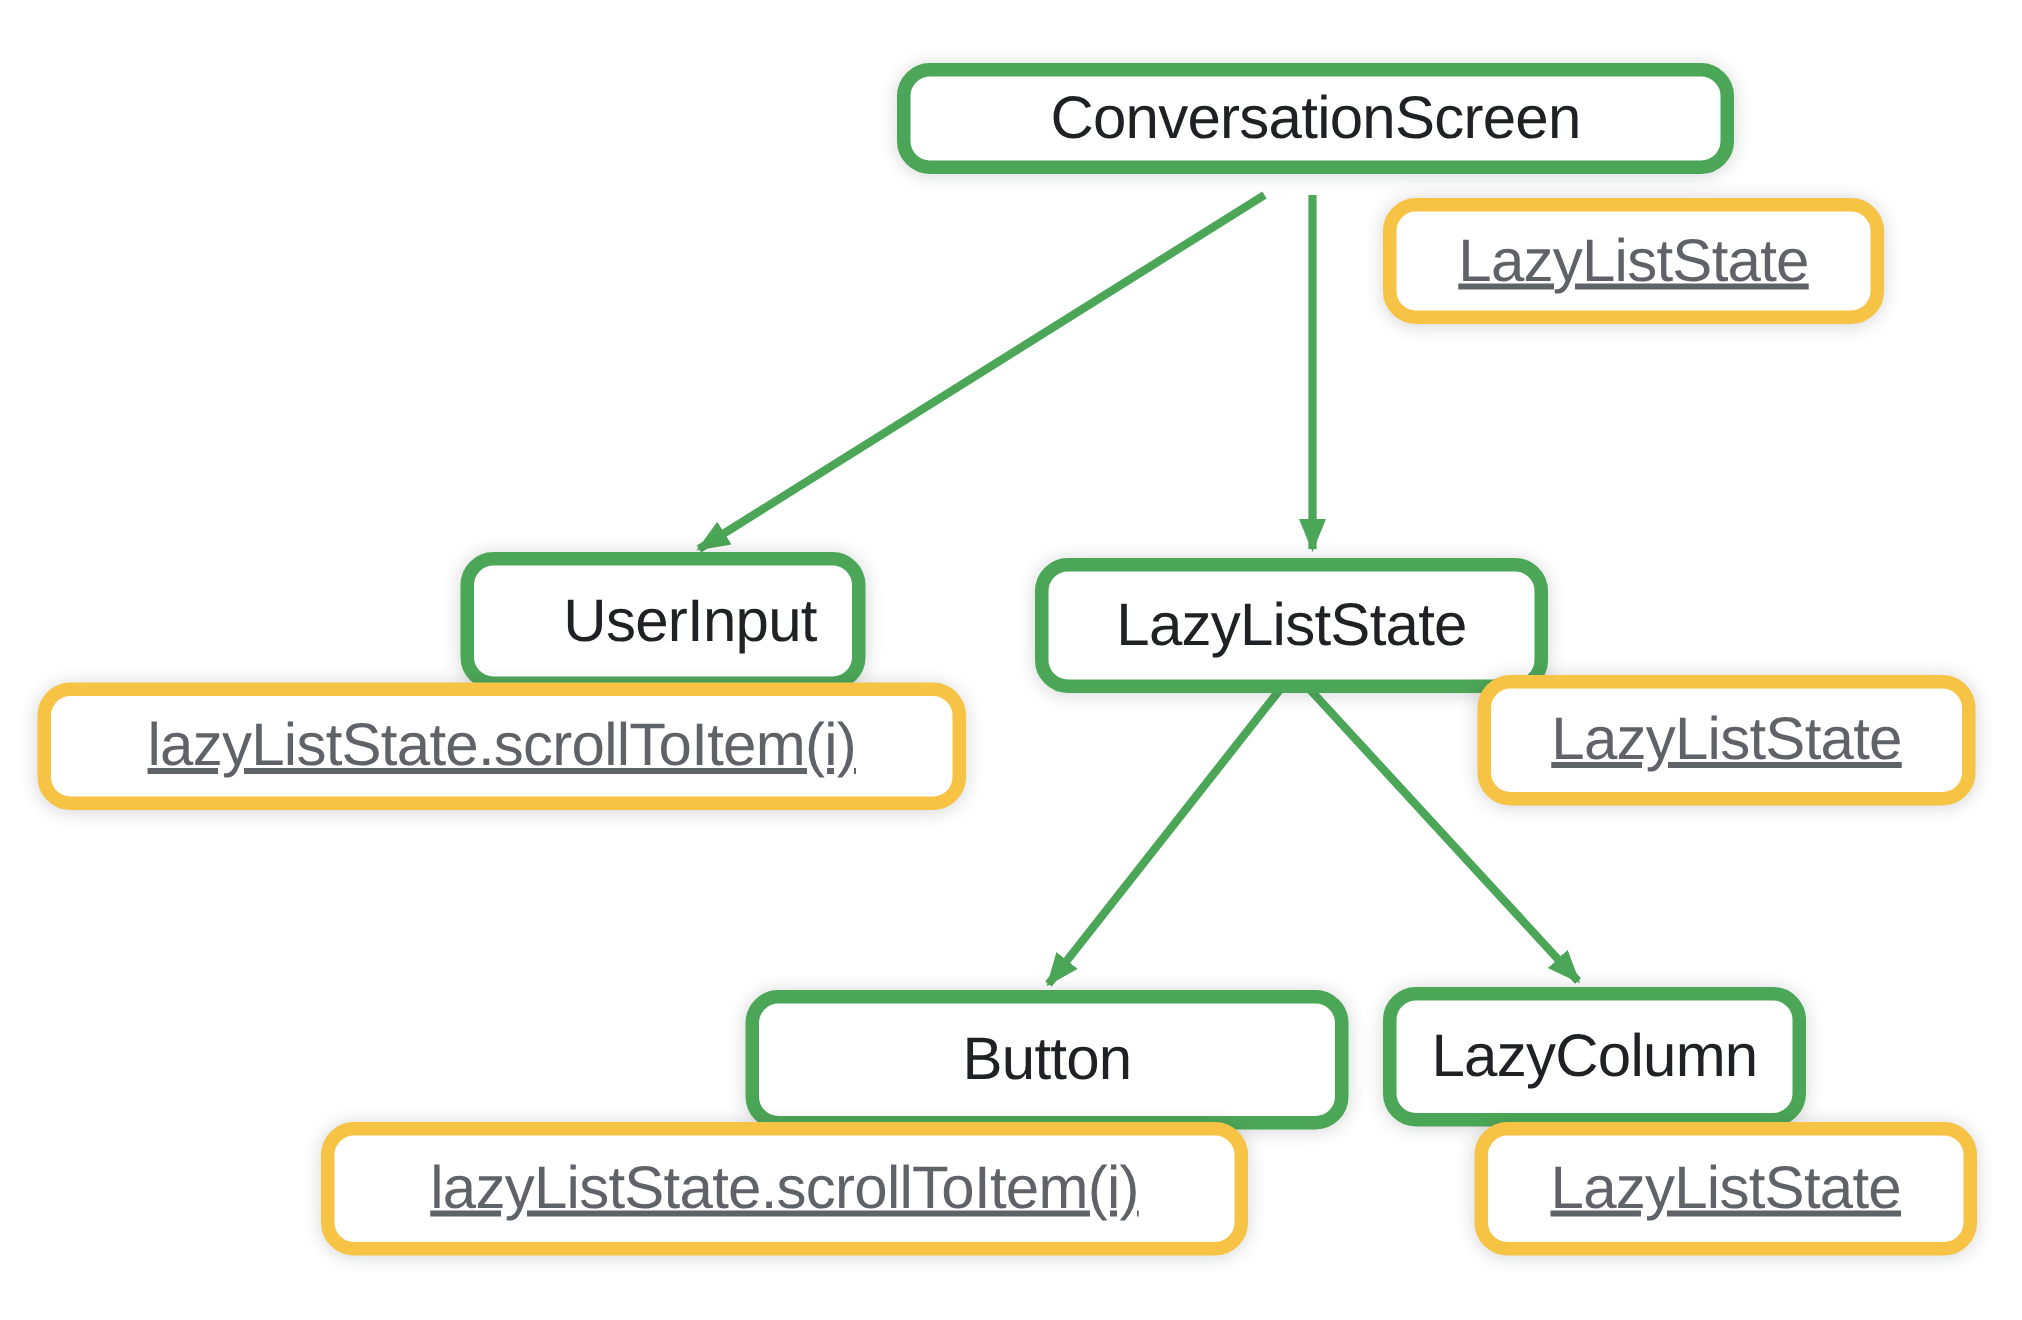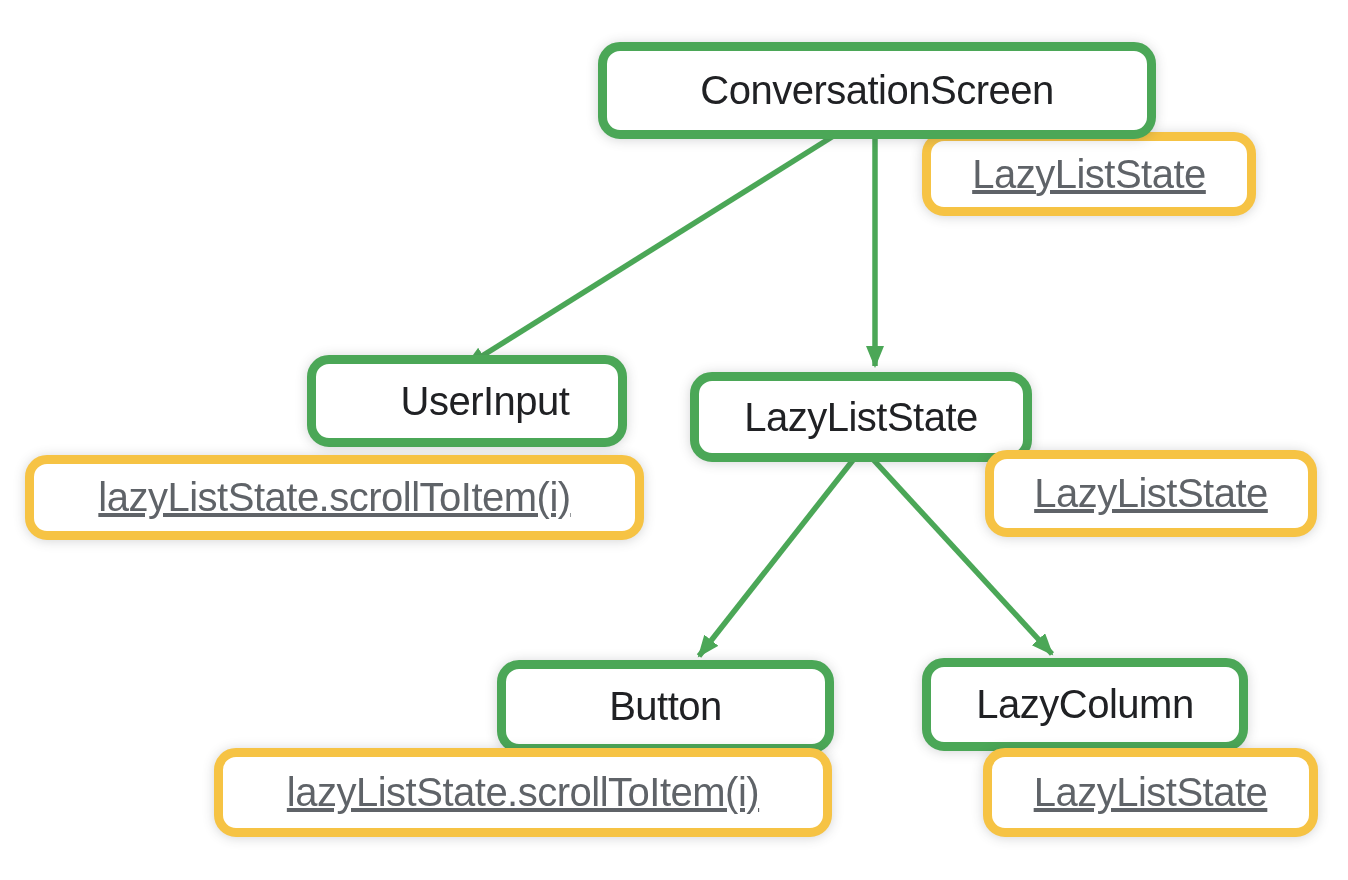--- a/index.html
+++ b/index.html
@@ -43,29 +43,29 @@
   }
   .state {
     border: 9px solid var(--yellow, #F6C344);
     color: var(--state-text, #5F6368);
     text-decoration: underline;
   }
   .z2 { z-index: 2; }
   .z3 { z-index: 3; }
 
   
-  #n-conversation-screen       { left: 598px; top: 42px;  width: 558px; height: 97px; }
+  #n-conversation-screen       { left: 598px; top: 42px;  width: 558px; height: 74px; }
   #n-conversation-screen-state { left: 922px; top: 132px; width: 334px; height: 84px; }
-  #n-user-input                { left: 307px; top: 355px; width: 320px; height: 92px; padding-left: 36px; }
+  #n-user-input                { left: 307px; top: 368px; width: 270px; height: 92px; padding-left: 36px; }
   #n-user-input-state          { left: 25px;  top: 455px; width: 619px; height: 85px; }
   #n-messages-list             { left: 690px; top: 372px; width: 342px; height: 90px; }
   #n-messages-list-state       { left: 985px; top: 450px; width: 332px; height: 87px; }
-  #n-button                    { left: 497px; top: 660px; width: 337px; height: 93px; }
+  #n-button                    { left: 497px; top: 660px; width: 402px; height: 93px; }
   #n-button-state              { left: 214px; top: 748px; width: 618px; height: 89px; }
-  #n-lazy-column               { left: 922px; top: 658px; width: 326px; height: 93px; }
+  #n-lazy-column               { left: 922px; top: 658px; width: 282px; height: 93px; }
   #n-lazy-column-state         { left: 983px; top: 748px; width: 335px; height: 89px; }
 </style>
 </head>
 <body style="background: rgb(255, 255, 255);">
 
 <div class="canvas">
 
   <svg class="edges-layer" viewBox="0 0 1348 880" xmlns="http://www.w3.org/2000/svg">
     <defs>
       <marker id="arrowhead" markerUnits="userSpaceOnUse" markerWidth="26" markerHeight="22" refX="20" refY="9" orient="auto">

